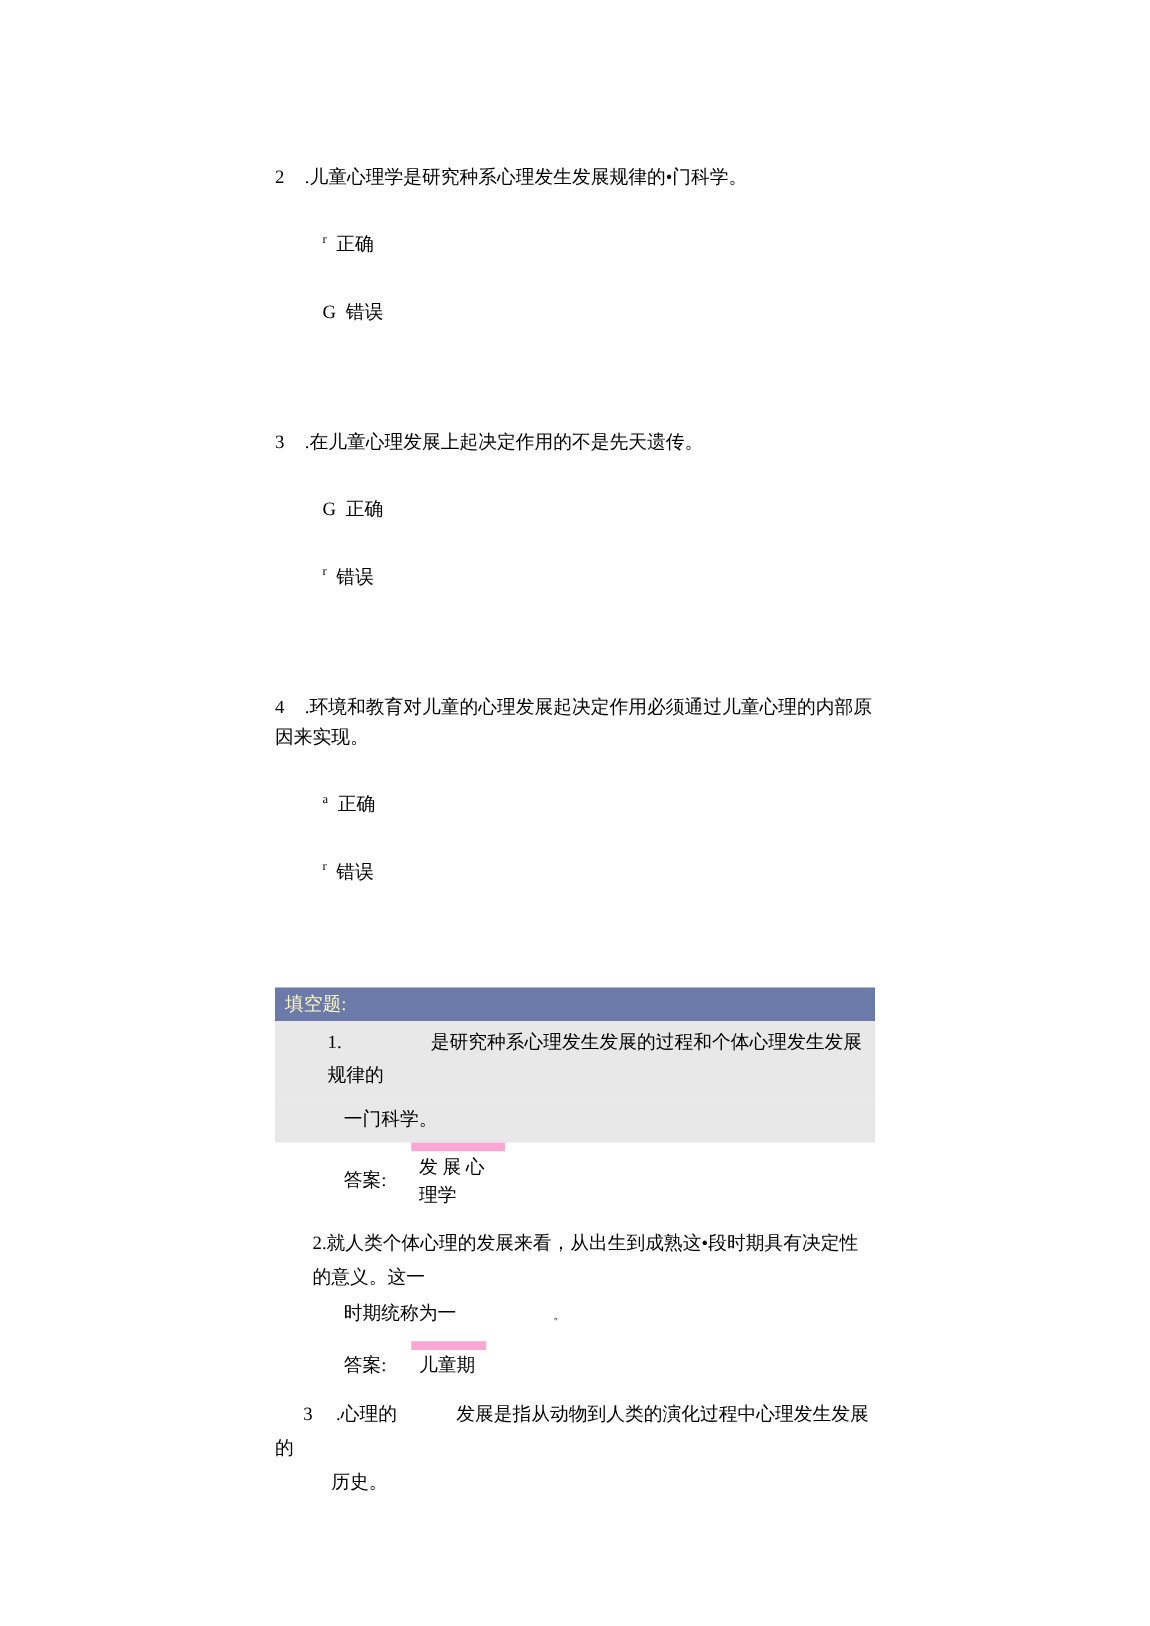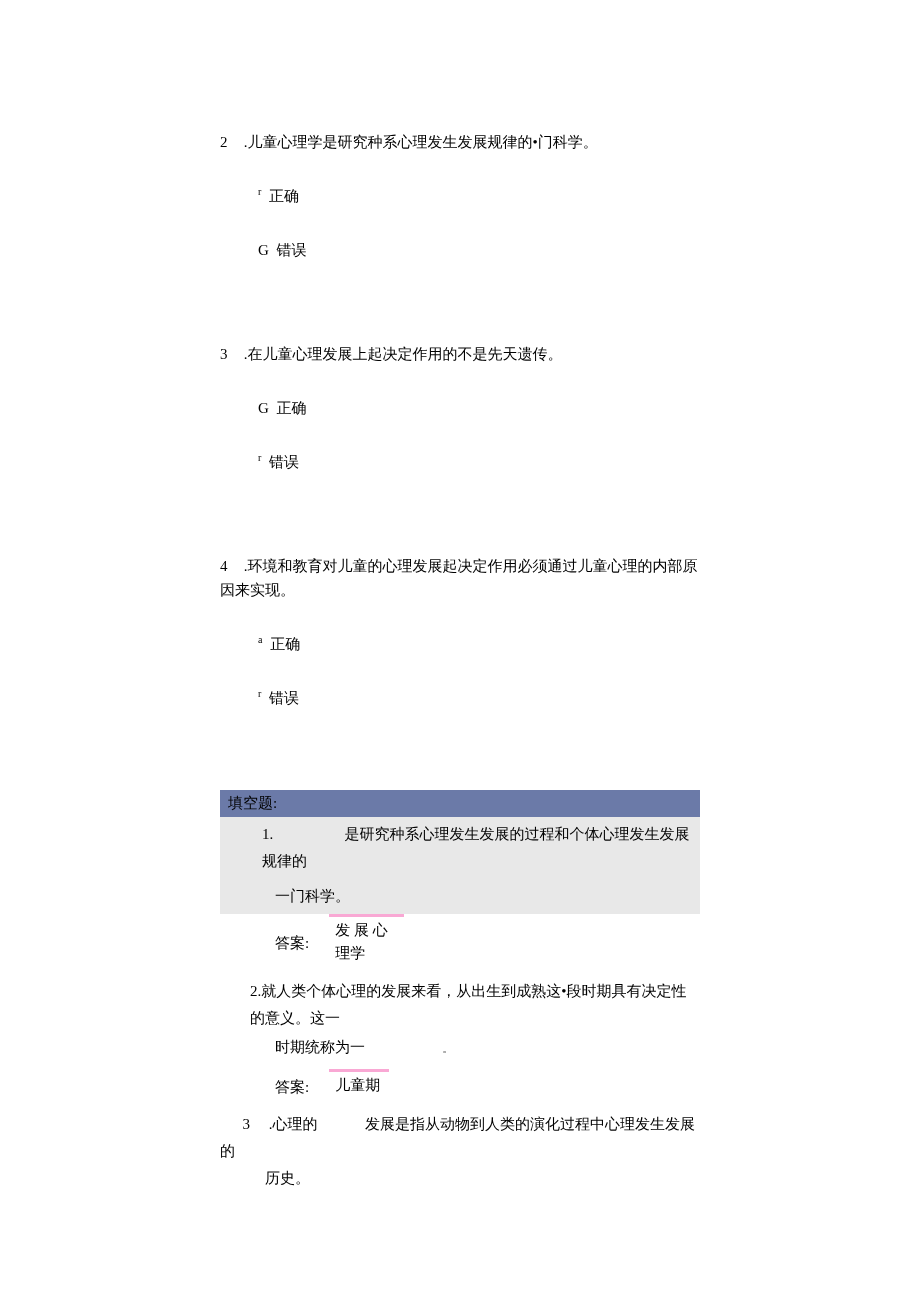--- a/index.html
+++ b/index.html
@@ -39,21 +39,21 @@
       font-size: 10px;
       margin-right: 4px;
       vertical-align: top;
     }
     .option-prefix-g {
       font-size: 15px;
       margin-right: 4px;
     }
     .section-header {
       background: #6b7aa8;
-      color: #000000;
+      color: #fef9c3;
       padding: 4px 8px;
       font-size: 15px;
       margin-top: 52px;
     }
     .fill-block {
       margin-top: 0;
     }
     .fill-q1-line1 {
       background: #e8e8e8;
       padding: 4px 8px 4px 42px;
@@ -77,21 +77,21 @@
       margin-bottom: 12px;
       display: flex;
       align-items: center;
       line-height: 1.5;
     }
     .answer-label {
       margin-right: 20px;
       padding-top: 6px;
     }
     .answer-box {
-      border-top: 3px solid #f9a8d4;
+      border-top: 7px solid #f9a8d4;
       padding: 2px 6px;
       display: inline-block;
       min-width: 60px;
     }
     .fill-q2 {
       margin-left: 30px;
       line-height: 1.8;
       margin-bottom: 2px;
     }
     .fill-q2-line2 {

